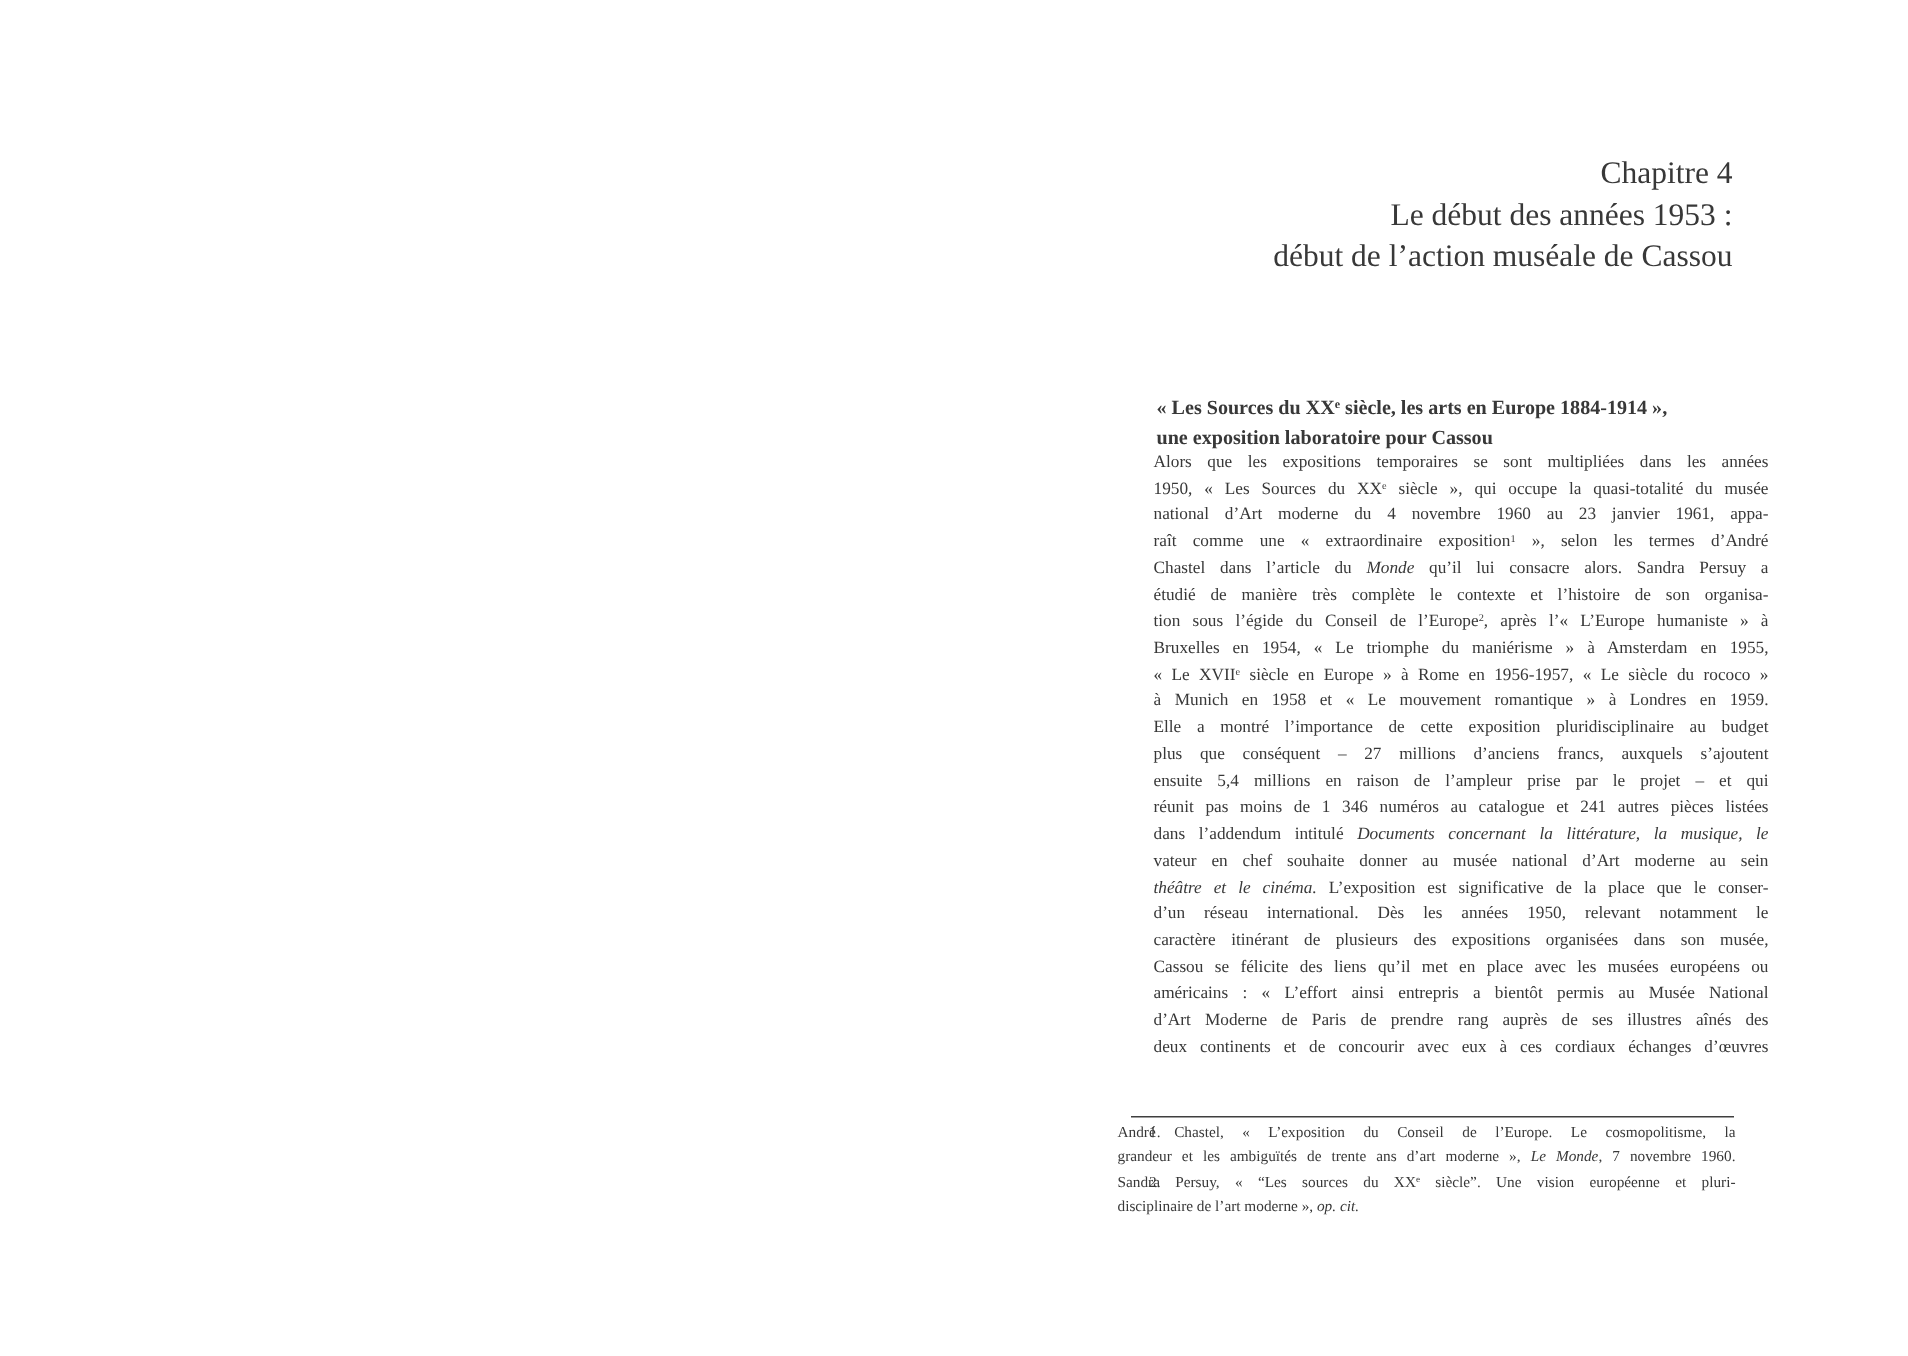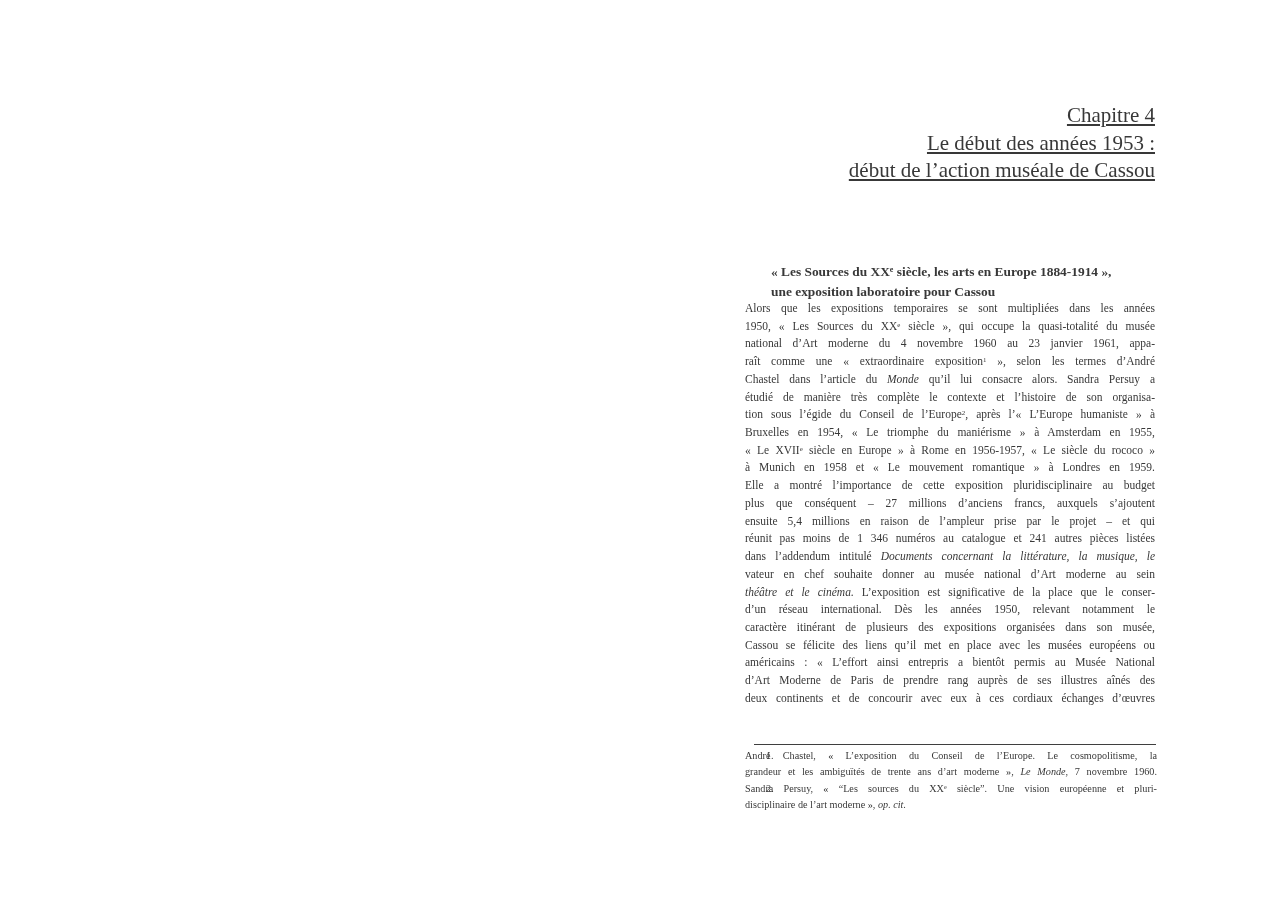--- a/index.html
+++ b/index.html
@@ -18,35 +18,35 @@
   }
   .chapter-heading {
     position: absolute;
     left: 745px;
     top: 102px;
     width: 410px;
     text-align: right;
     font-size: 21px;
     line-height: 27.5px;
   }
-  .chapter-heading .line { white-space: nowrap; text-decoration: underline; }
+  .chapter-heading .line { white-space: nowrap; }
   .section-heading {
     position: absolute;
     left: 771px;
     top: 262px;
     width: 410px;
     font-weight: bold;
     font-size: 13.4px;
     line-height: 20px;
     text-align: left;
   }
   .section-heading .line { white-space: nowrap; }
   .body-text {
     position: absolute;
-    left: 745px;
+    left: 769px;
     top: 300px;
     width: 410px;
     font-size: 11.5px;
     line-height: 17.72px;
   }
   .body-text .line {
     text-align: justify;
     text-align-last: justify;
   }
   .fn-rule {

